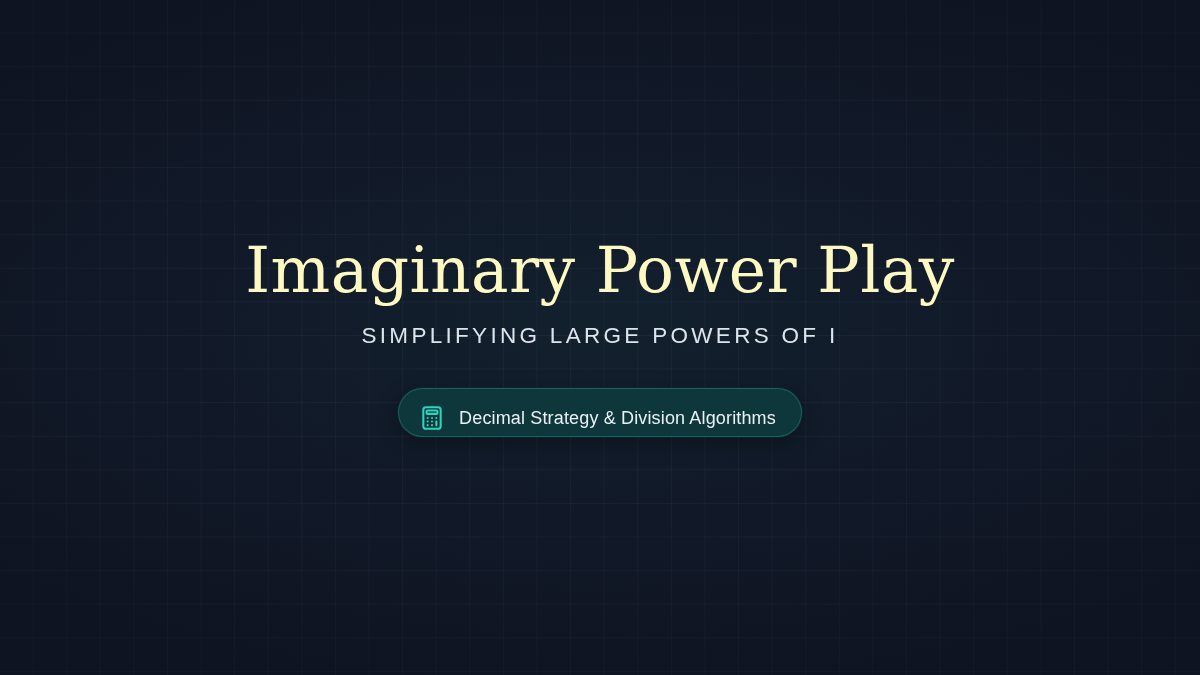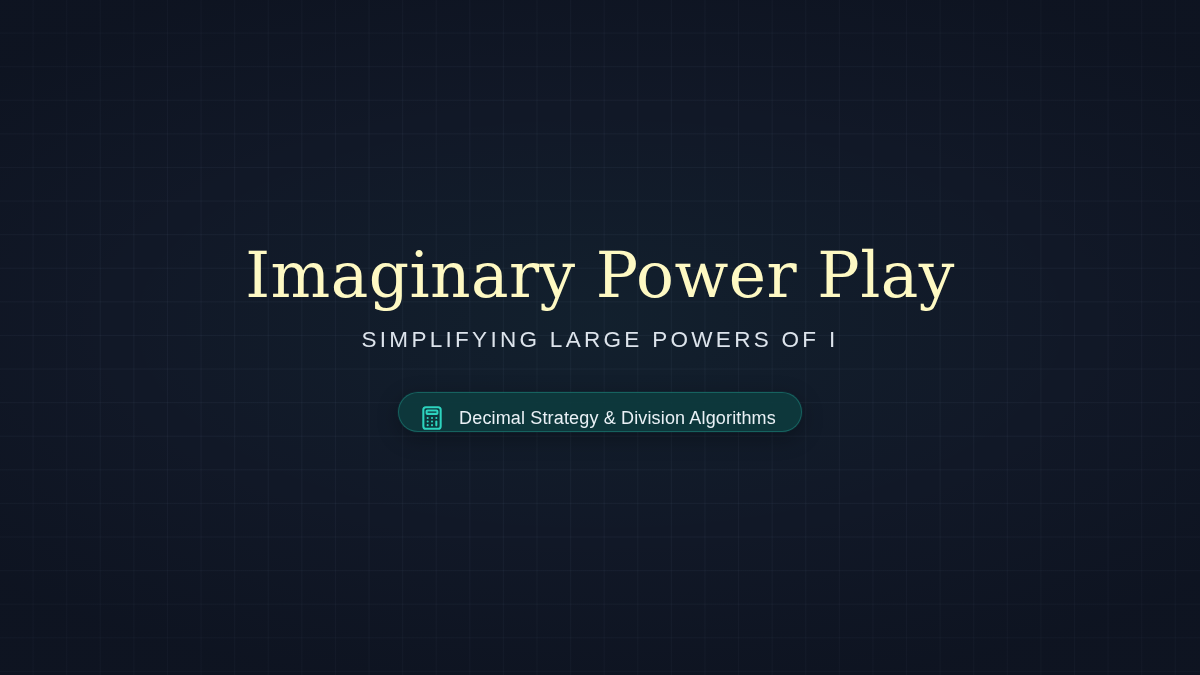--- a/index.html
+++ b/index.html
@@ -82,21 +82,21 @@
     letter-spacing: 3.3px;
     white-space: nowrap;
   }
 
   
   .badge {
     margin-top: 39px;
     display: inline-flex;
     align-items: center;
     gap: 14px;
-    height: 40px;
+    height: 49px;
     padding: 12px 25px 0 20px;
     border-radius: 999px;
     background: rgba(13,58,61,0.92);
     border: 1px solid rgba(45,212,191,0.28);
     box-shadow: 0 0 0 1px rgba(45,212,191,0.05),
                 0 6px 22px rgba(0,0,0,0.30);
   }
 
   .badge-icon {
     display: inline-flex;

